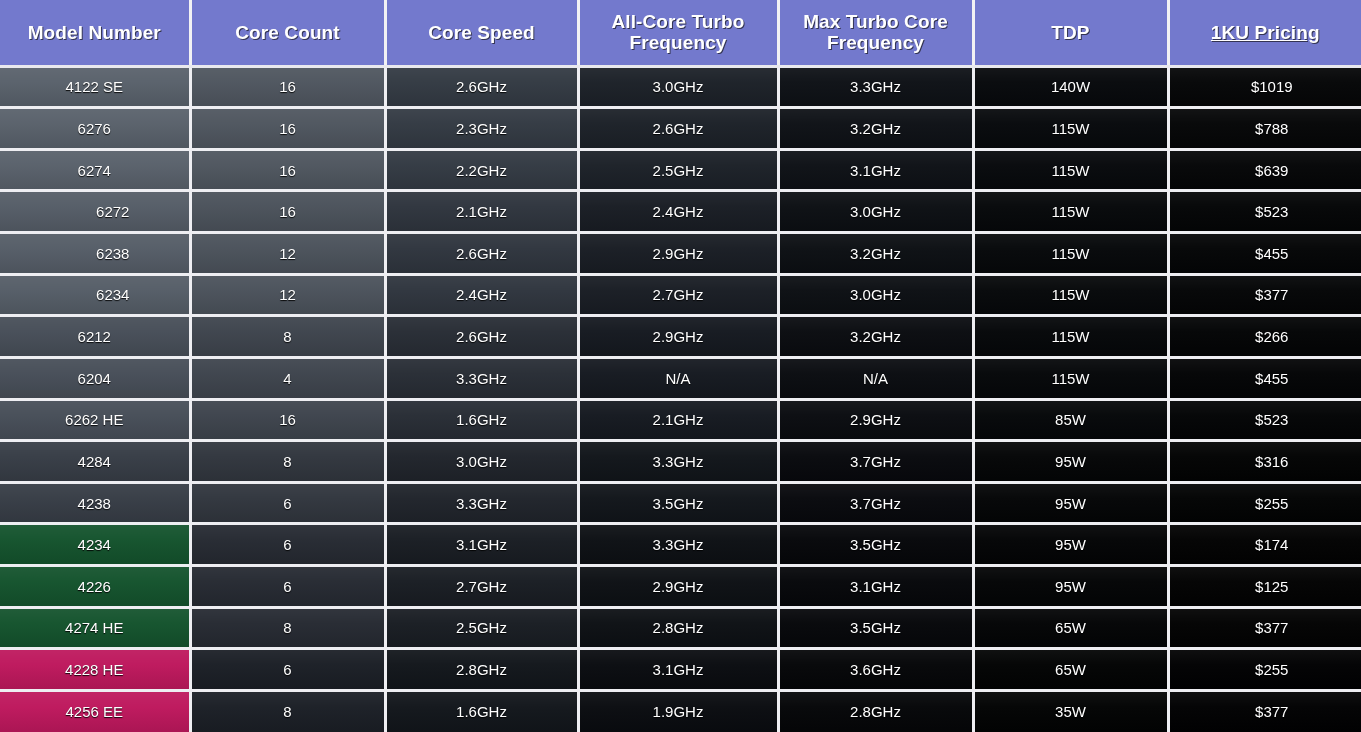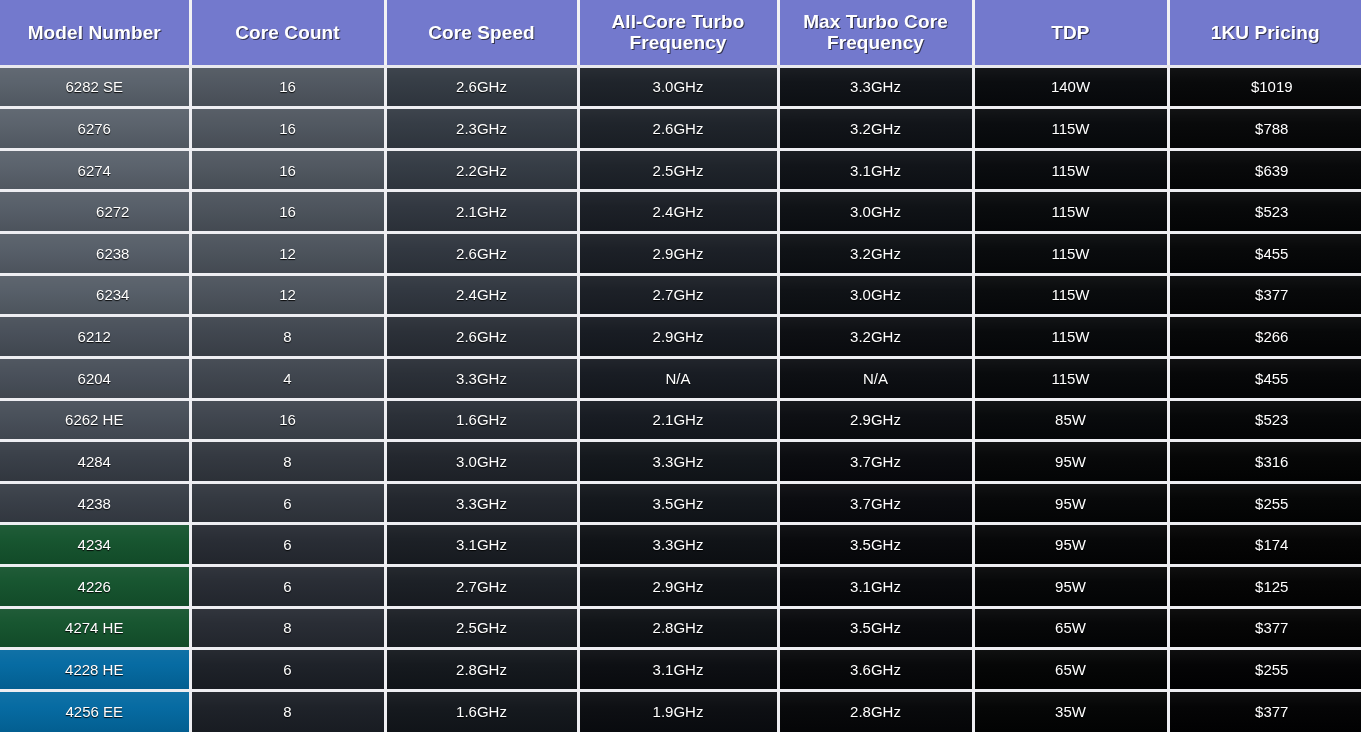--- a/index.html
+++ b/index.html
@@ -33,21 +33,21 @@
     vertical-align: middle;
     line-height: 1.12;
     letter-spacing: 0.1px;
     height: 66px;
     padding: 0 4px;
     border-right: 3px solid #f2f2f4;
     border-bottom: 3px solid #e9e9ee;
     text-shadow: 1px 1px 0 rgba(40,40,60,0.85);
     box-sizing: border-box;
   }
-  .spec-table thead th:last-child { border-right: none; }
+  .spec-table thead th:last-child { border-right: none; text-decoration: underline; }
 
   
   .spec-table tbody td {
     color: #ffffff;
     font-size: 15px;
     font-weight: normal;
     text-align: center;
     vertical-align: middle;
     height: 37px;
     padding: 0 3px;
@@ -96,21 +96,21 @@
   tr.band-d td.c6 { background: #020303; }
 
   tr.band-e td.c0 { background: #14532d; }
   tr.band-e td.c1 { background: #262a32; }
   tr.band-e td.c2 { background: #191d23; }
   tr.band-e td.c3 { background: #0d1014; }
   tr.band-e td.c4 { background: #06070a; }
   tr.band-e td.c5 { background: #030405; }
   tr.band-e td.c6 { background: #020202; }
 
-  tr.band-f td.c0 { background: #0369a1; margin-top: 40px; }
+  tr.band-f td.c0 { background: #be185d; margin-top: 40px; }
   tr.band-f td.c1 { background: #1b1f26; }
   tr.band-f td.c2 { background: #12161b; }
   tr.band-f td.c3 { background: #0a0c10; }
   tr.band-f td.c4 { background: #050608; }
   tr.band-f td.c5 { background: #020303; }
   tr.band-f td.c6 { background: #010102; }
 
   
   .spec-table tbody td::after {
     content: "";
@@ -143,21 +143,21 @@
         <th><span>Core Count</span></th>
         <th><span>Core Speed</span></th>
         <th><span>All-Core Turbo</span><br><span>Frequency</span></th>
         <th><span>Max Turbo Core</span><br><span>Frequency</span></th>
         <th><span>TDP</span></th>
         <th><span>1KU Pricing</span></th>
       </tr>
   </thead>
   <tbody>
       <tr class="band-a">
-        <td class="c0"><span>6282 SE</span></td>
+        <td class="c0"><span>4122 SE</span></td>
         <td class="c1"><span>16</span></td>
         <td class="c2"><span>2.6GHz</span></td>
         <td class="c3"><span>3.0GHz</span></td>
         <td class="c4"><span>3.3GHz</span></td>
         <td class="c5"><span>140W</span></td>
         <td class="c6"><span>$1019</span></td>
       </tr>
       <tr class="band-a">
         <td class="c0"><span>6276</span></td>
         <td class="c1"><span>16</span></td>

